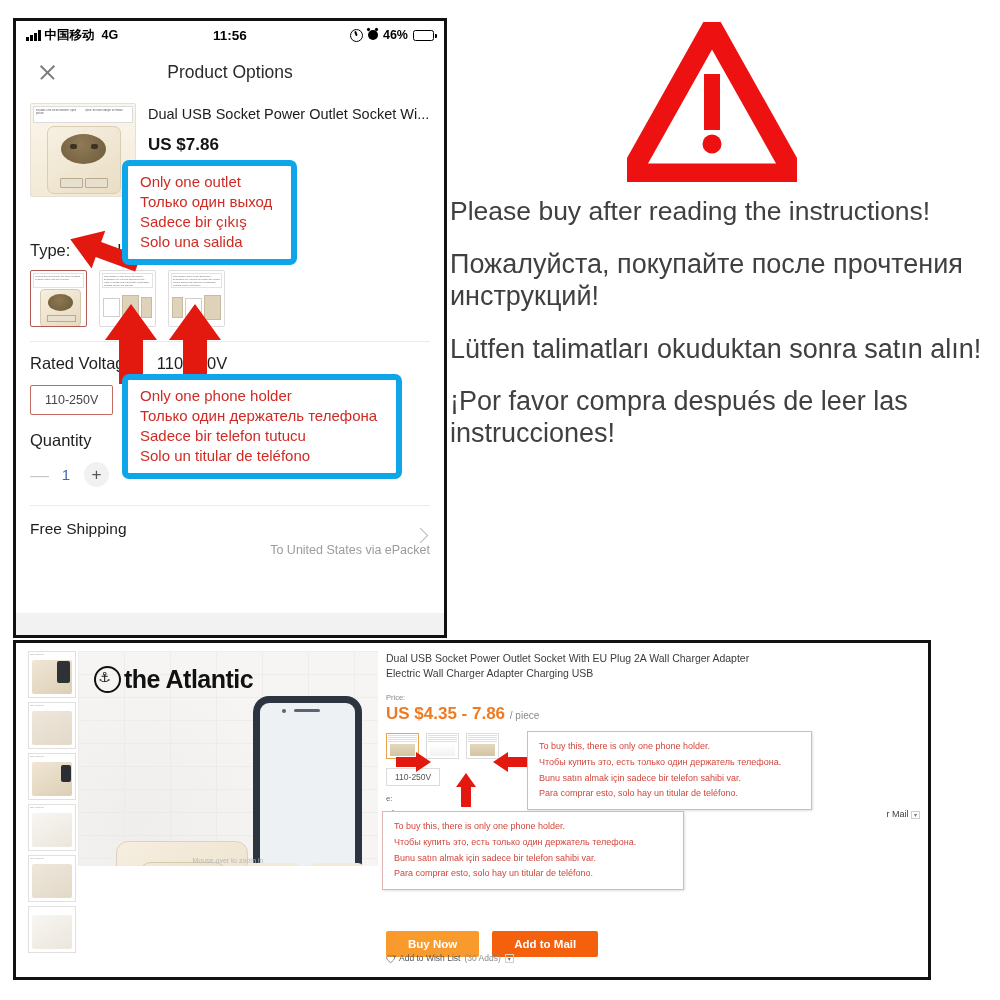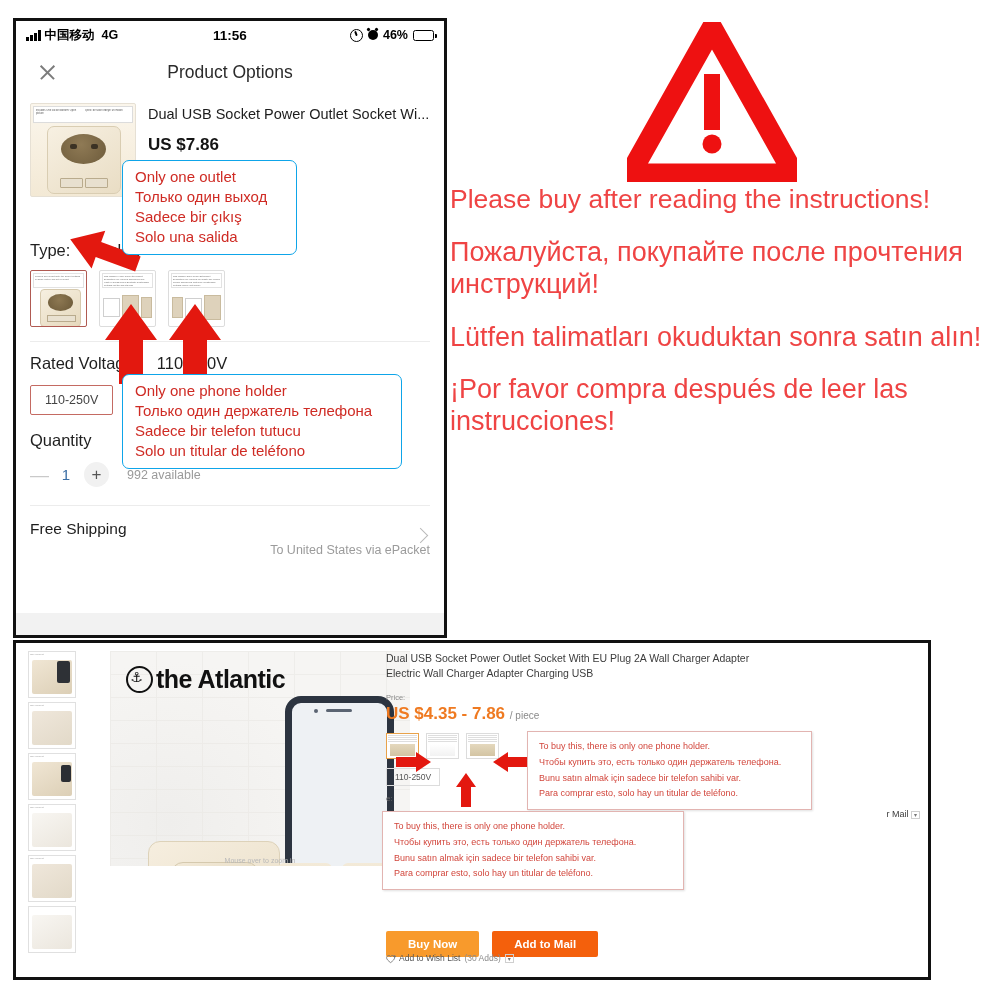--- a/index.html
+++ b/index.html
@@ -113,35 +113,35 @@
   .qavail{font-size:12.5px;color:#9a9a9a;margin-left:6px;}
 
   .shiprow{padding:14px 14px 0 14px;position:relative;}
   .shiptitle{font-size:15.5px;color:#1d1d1d;}
   .shipsub{font-size:12.5px;color:#9b9b9b;margin-top:5px;text-align:right;}
   .chev{position:absolute;right:18px;top:24px;width:10px;height:10px;border-right:1.4px solid #b9b9b9;border-top:1.4px solid #b9b9b9;transform:rotate(45deg);}
   .greyfoot{position:absolute;left:0;right:0;bottom:0;height:22px;background:#f2f2f2;}
 
   
   .callout{
-    position:absolute;border:1px solid #0ea5e9;border-radius:7px;background:#fff;
+    position:absolute;border:6px solid #0ea5e9;border-radius:7px;background:#fff;
     color:#cf2b24;font-size:15px;line-height:1.33;padding:6px 10px 7px 12px;z-index:30;
     box-sizing:border-box;
   }
   .callout div{white-space:nowrap;}
   #callout-outlet{left:122px;top:160px;width:175px;}
   #callout-holder{left:122px;top:374px;width:280px;}
 
   
   .arrow{position:absolute;z-index:25;}
   .arrow svg{display:block;}
 
   
   .warnTri{position:absolute;left:627px;top:22px;width:170px;height:160px;}
-  .rightText{position:absolute;left:450px;top:184px;width:548px;color:#ef4444;}
+  .rightText{position:absolute;left:450px;top:196px;width:548px;color:#404040;}
   .rt-line{font-size:26.5px;line-height:1.2;margin-bottom:20px;}
   .rt-line.big{font-size:27px;}
 
   
   .desk{
     position:absolute;left:13px;top:640px;width:918px;height:340px;
     border:3px solid #111;background:#fff;box-sizing:border-box;overflow:hidden;
   }
   .desk-inner{position:absolute;inset:0;background:#fff;}
   .thumbcol{position:absolute;left:12px;top:8px;width:46px;display:flex;flex-direction:column;gap:4px;}
@@ -152,21 +152,20 @@
   .tcell .timg.white{background:linear-gradient(150deg,#f8f6f2,#ebe6dd);}
   .tcell .plug{position:absolute;right:5px;top:9px;width:13px;height:22px;background:#2e3136;border-radius:2px;}
   .tcell .plug2{position:absolute;right:4px;top:11px;width:10px;height:17px;background:#2b2e33;border-radius:2px;}
 
   .heroimg{
     position:absolute;left:62px;top:8px;width:300px;height:215px;
     background:
       radial-gradient(circle at 20% 80%, #efeeec 0%, #f6f5f3 55%),
       linear-gradient(#f7f6f4,#f1f0ee);
     overflow:hidden;
-    margin-left:32px;
   }
   .brick{position:absolute;inset:0;opacity:.55;
     background-image:
       linear-gradient(#e9e7e3 1px,transparent 1px),
       linear-gradient(90deg,#e9e7e3 1px,transparent 1px);
     background-size:46px 23px;}
   .atlantic{position:absolute;left:16px;top:14px;display:flex;align-items:center;gap:3px;color:#111;font-weight:bold;font-size:25px;letter-spacing:-.5px;}
   .anchor-ring{width:23px;height:23px;border:2.2px solid #111;border-radius:50%;position:relative;}
   .anchor-ring::before{content:"⚓";position:absolute;left:2.5px;top:-2px;font-size:14px;line-height:23px;}
   .phone-pic{position:absolute;left:175px;top:45px;width:95px;height:200px;background:#eef1f4;border:7px solid #2c3440;border-radius:16px;}

